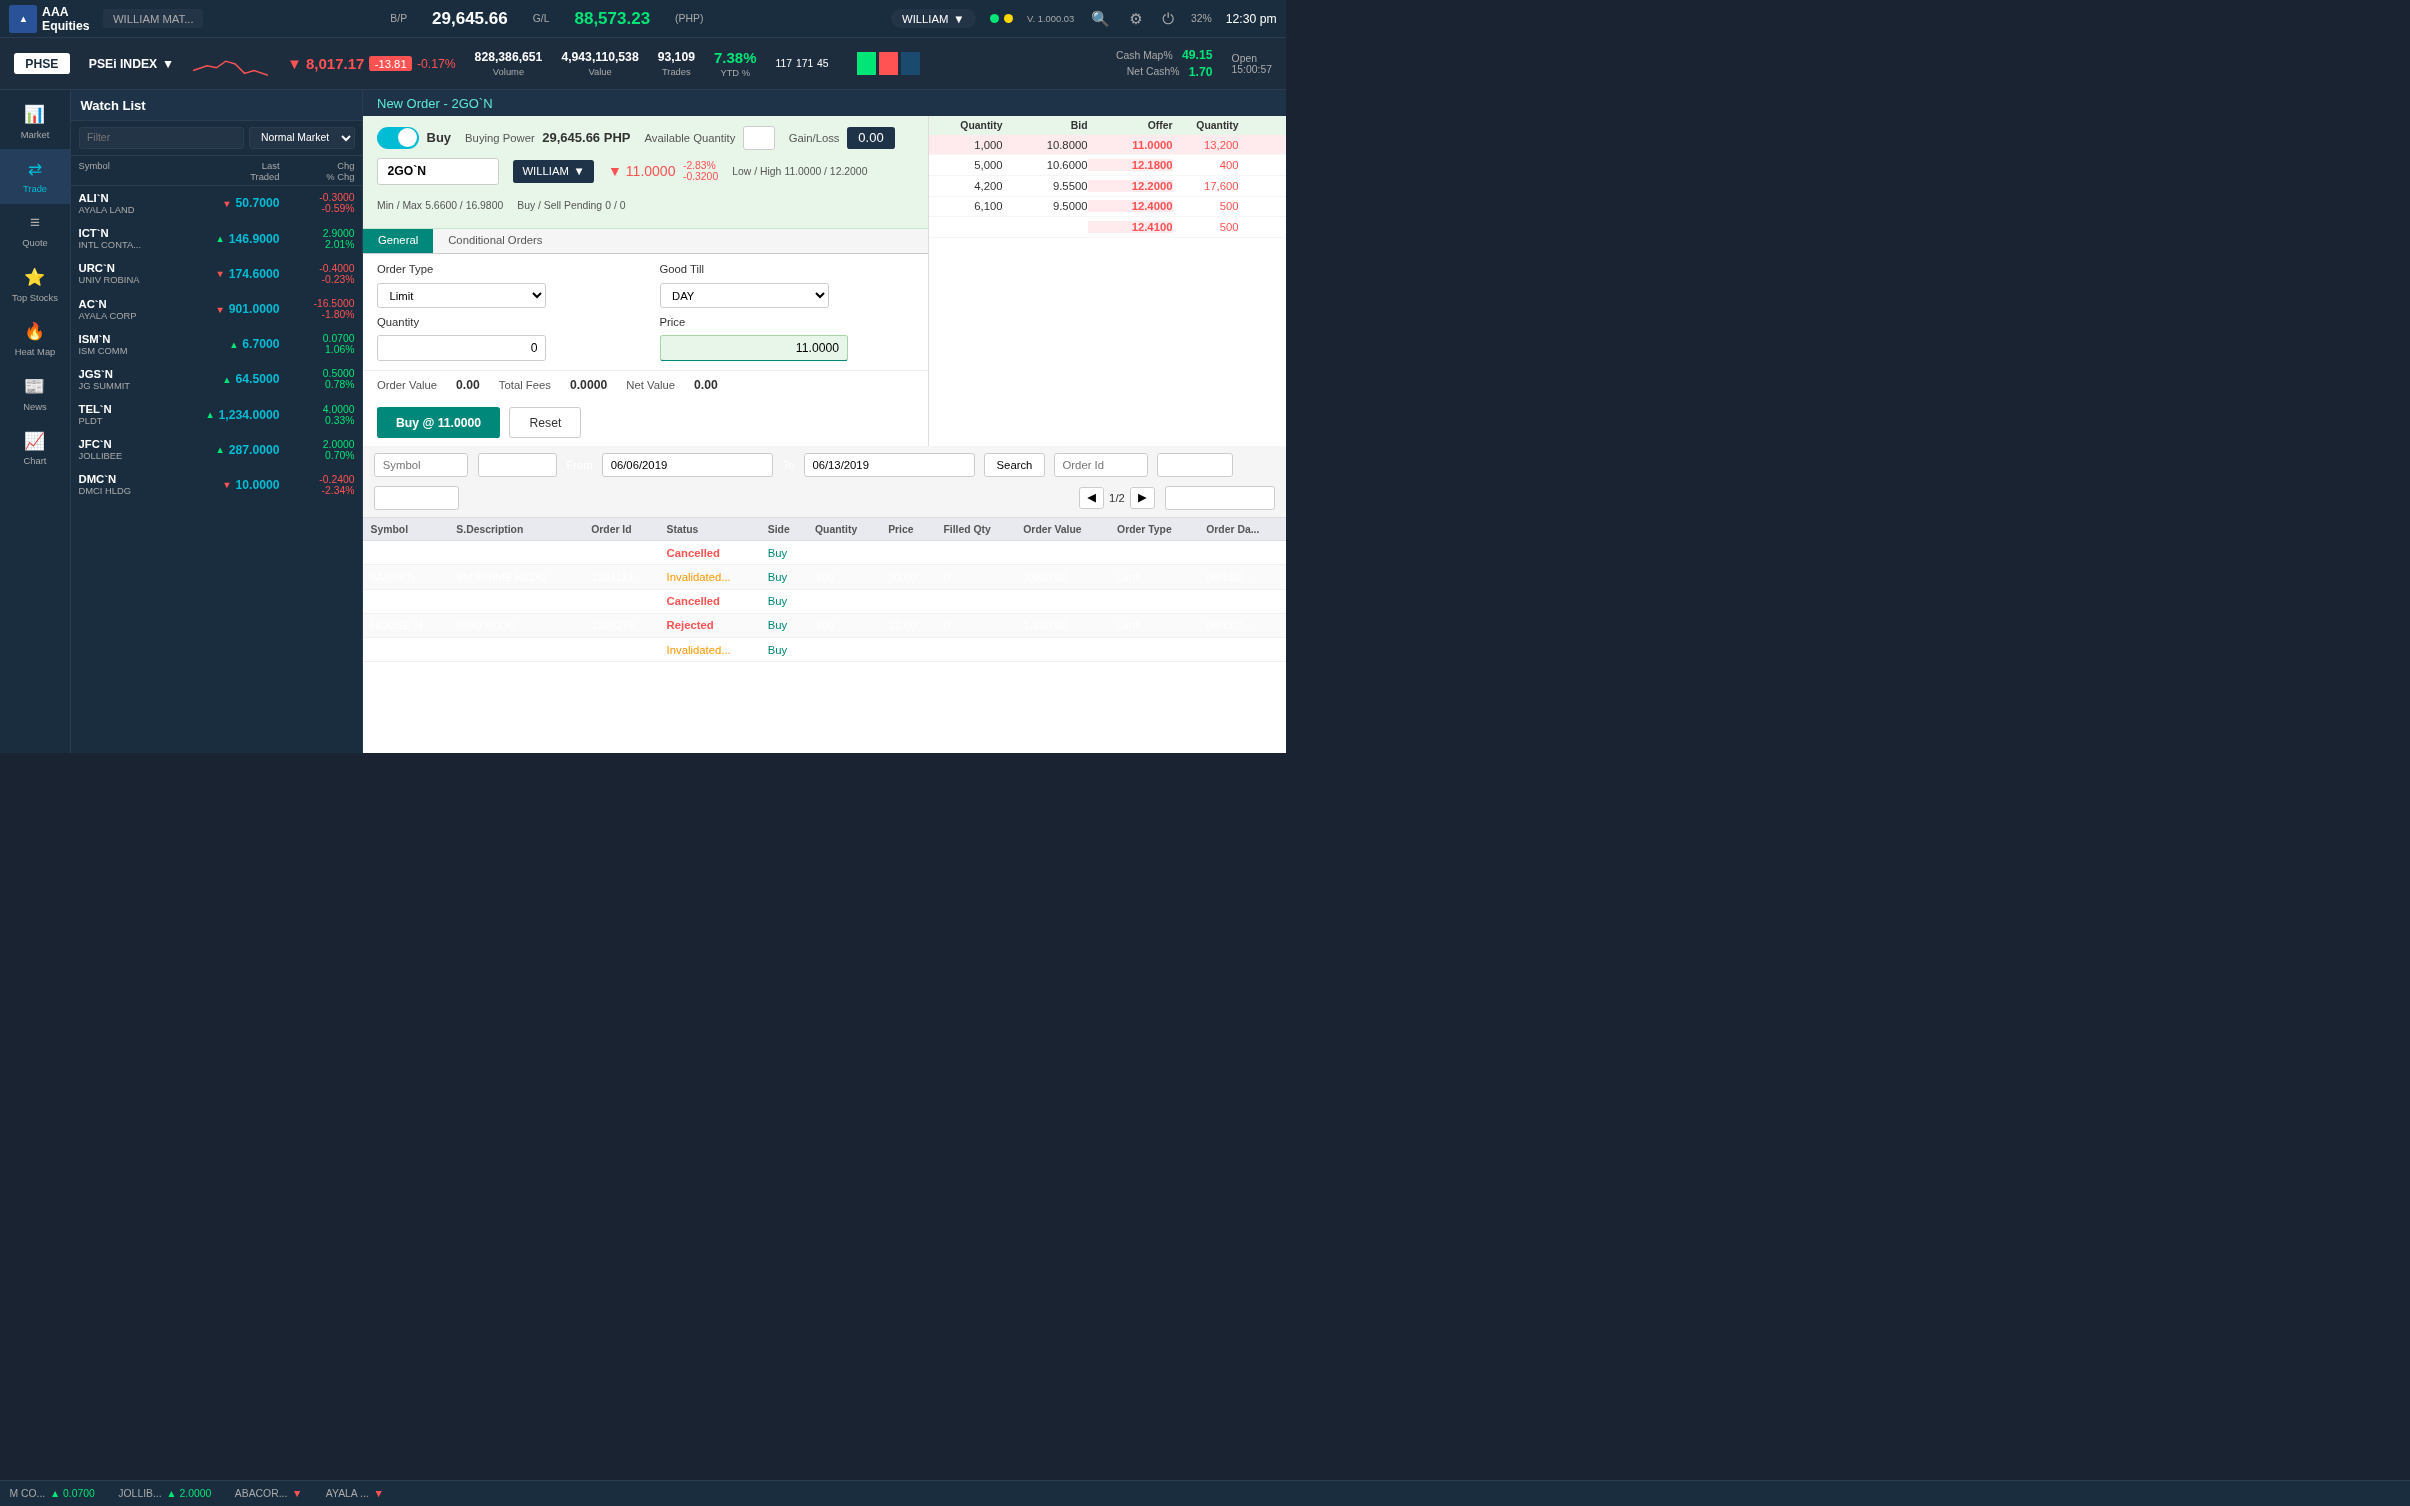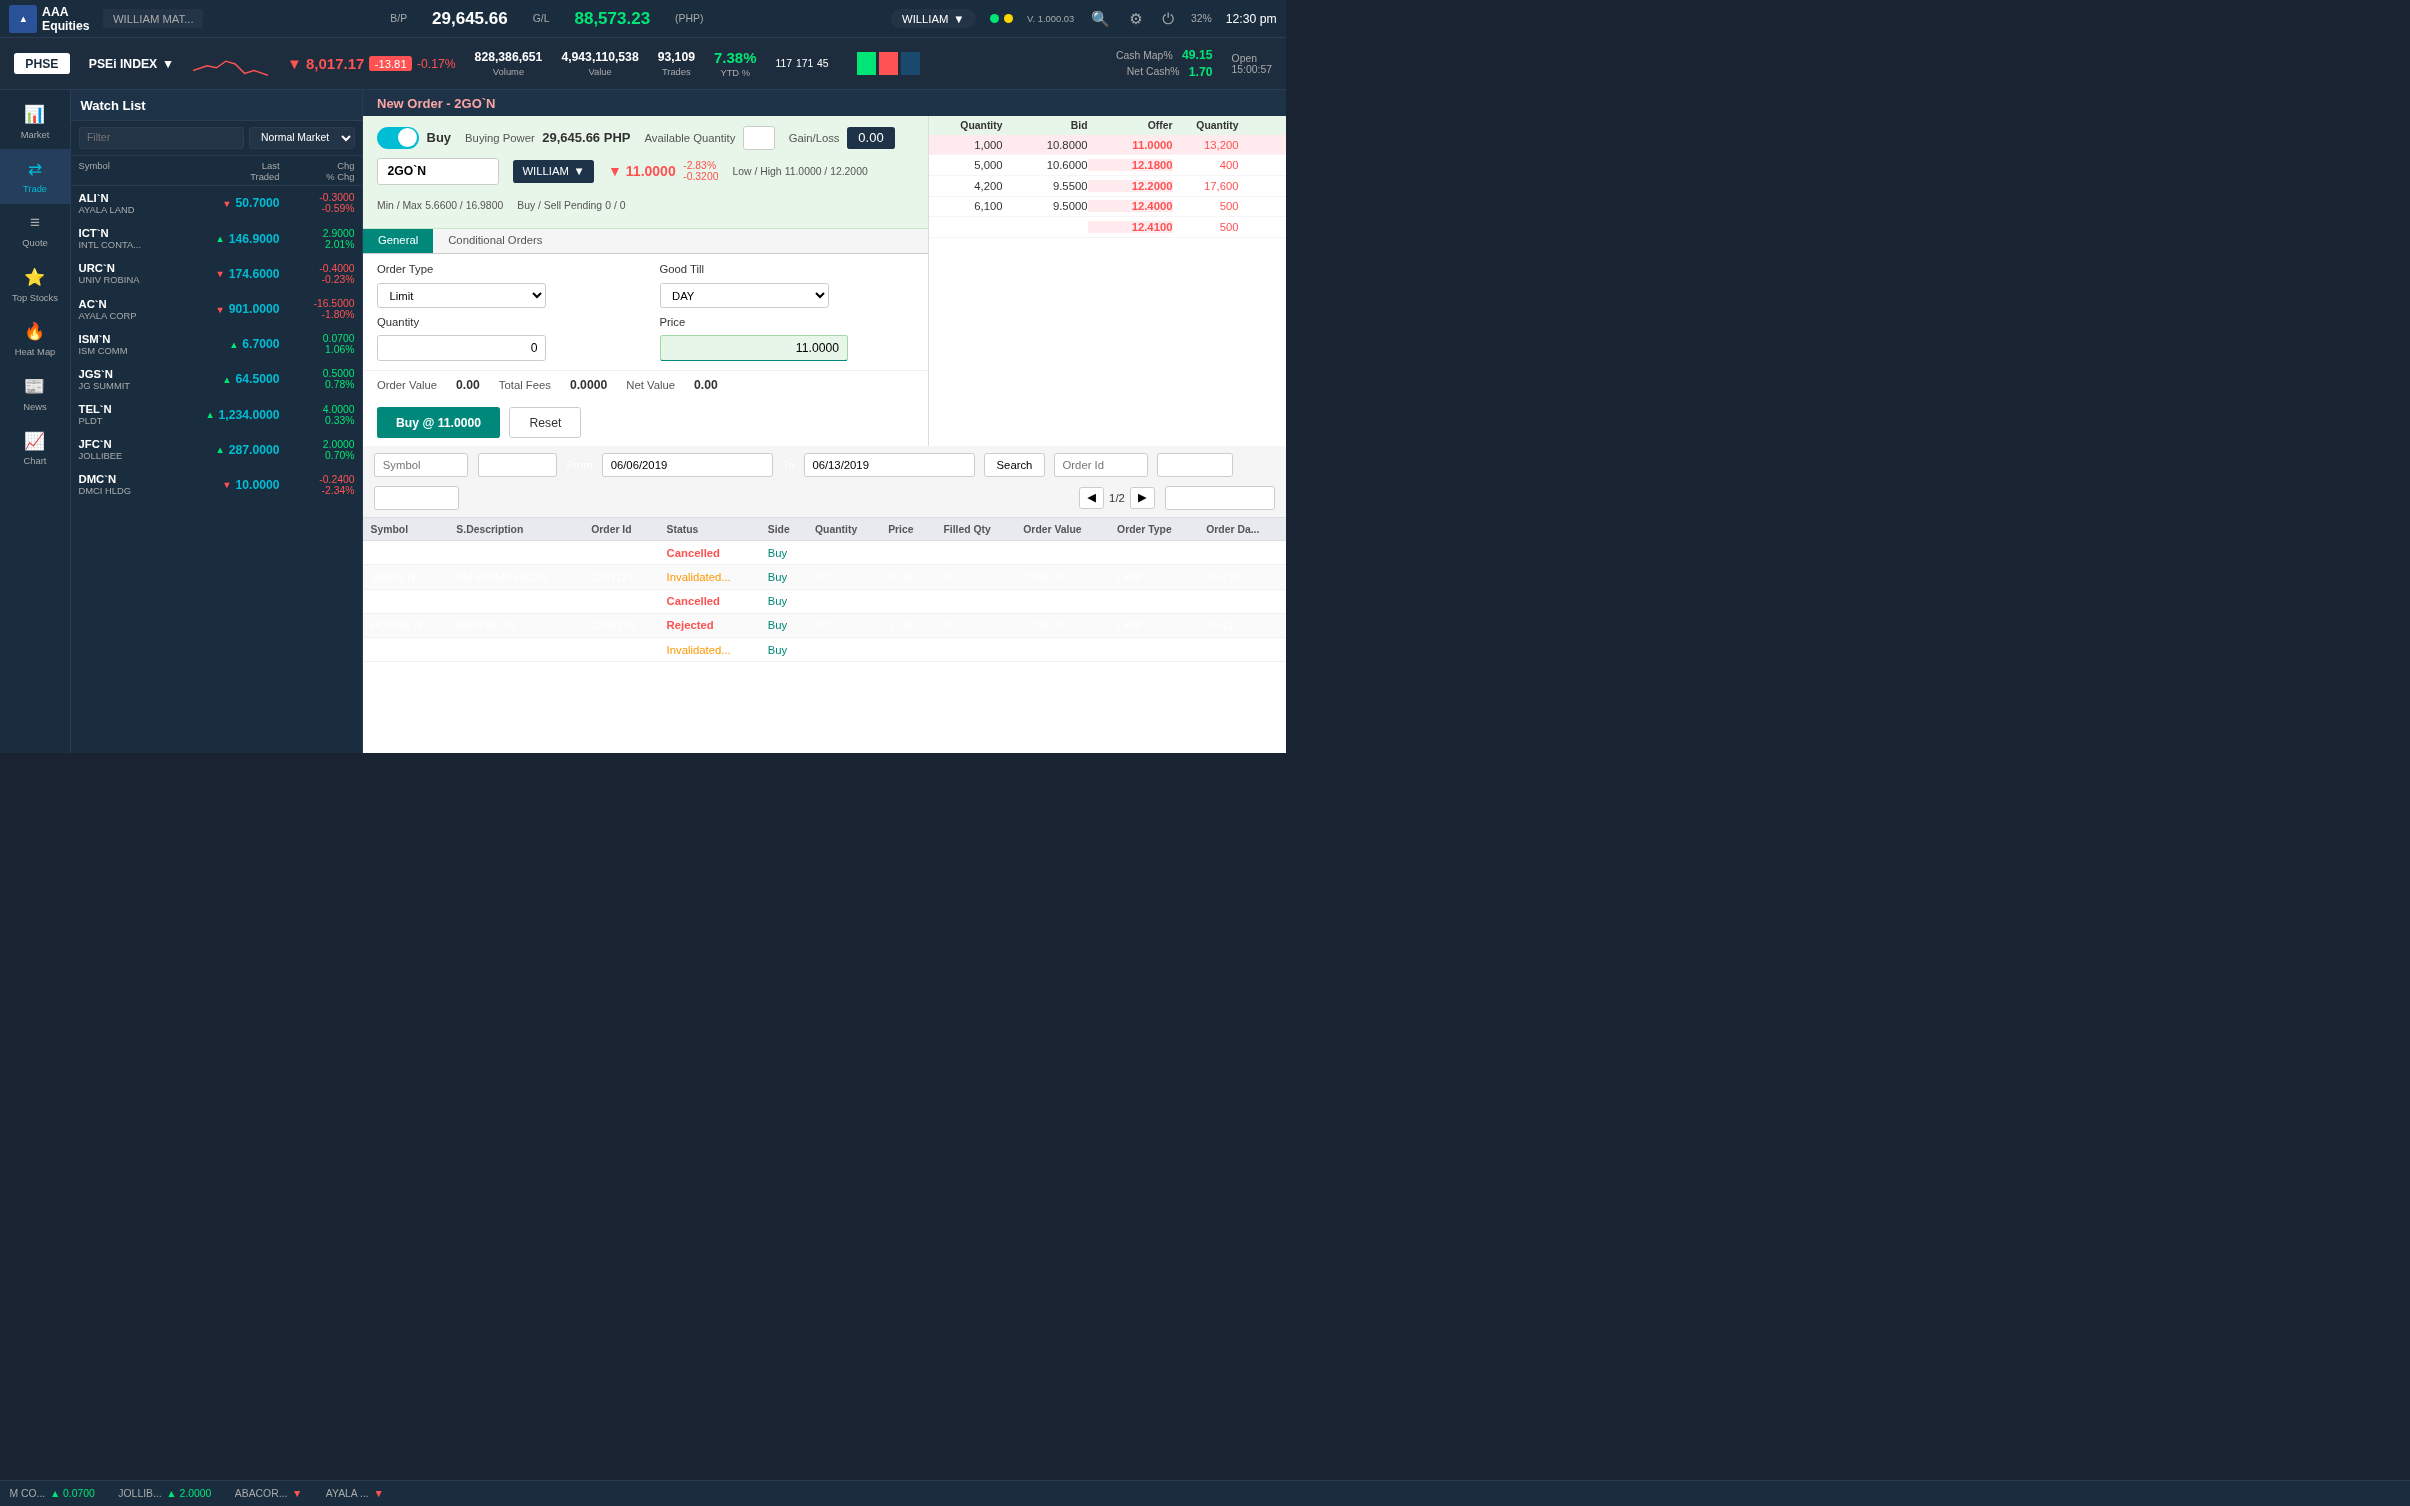--- a/index.html
+++ b/index.html
@@ -65,41 +65,41 @@
     .watch-table-header { display: grid; grid-template-columns: 1fr 85px 75px; padding: 3.8px 7.5px; font-size: 9.4px; color: #aaa; border-bottom: 0.9px solid #2a3d52; }
     .watch-items { overflow-y: auto; flex: 1; }
     .watch-item { display: grid; grid-template-columns: 1fr 85px 75px; padding: 5.6px 7.5px; border-bottom: 0.9px solid #1e2d3e; align-items: center; cursor: pointer; }
     .stock-name { font-size: 11.3px; font-weight: bold; color: #fff; }
     .stock-fullname { font-size: 9.4px; color: #aaa; }
     .stock-price { font-size: 12.2px; font-weight: bold; color: #00bcd4; text-align: right; }
     .stock-change-pos { font-size: 10.4px; color: #00e676; text-align: right; }
     .stock-change-neg { font-size: 10.4px; color: #ff5252; text-align: right; }
     
     
-    .new-order-header { background: #1e3347; color: #fca5a5; padding: 5.6px 14px; font-size: 13px; font-weight: bold; }
+    .new-order-header { background: #1e3347; color: #5eead4; padding: 5.6px 14px; font-size: 13px; font-weight: normal; }
     
     
     .order-form { background: #e8f5e9; padding: 9.4px 14px; border-bottom: 1.9px solid #c8e6c9; }
     .order-form-top { display: flex; align-items: center; gap: 14px; margin-bottom: 7.5px; }
     .buy-toggle { display: flex; align-items: center; gap: 7.5px; }
     .toggle-switch { width: 42px; height: 22.6px; background: #00bcd4; border-radius: 11.3px; position: relative; cursor: pointer; }
     .toggle-knob { width: 19px; height: 19px; background: #fff; border-radius: 50%; position: absolute; top: 1.9px; right: 1.9px; }
     .buy-label { font-size: 13px; font-weight: bold; color: #333; }
     .form-field { display: flex; align-items: center; gap: 7.5px; }
     .form-label { font-size: 11.3px; color: #555; }
     .form-value { font-size: 13px; font-weight: bold; color: #333; }
     .avail-qty { background: #fff; border: 0.9px solid #ccc; padding: 3.8px 11.3px; border-radius: 2.8px; font-size: 13px; }
     .gain-loss { background: #1e3347; color: #fff; padding: 3.8px 11.3px; border-radius: 2.8px; font-size: 13px; }
     
     
     .stock-selector-row { display: flex; align-items: center; gap: 14px; margin-bottom: 7.5px; flex-wrap: wrap; }
     .stock-select { background: #fff; border: 0.9px solid #ccc; padding: 5.6px 9.4px; border-radius: 2.8px; font-size: 12.2px; font-weight: bold; width: 122px; }
     .broker-select { background: #1e3347; color: #fff; padding: 5.6px 9.4px; border-radius: 2.8px; font-size: 11.3px; cursor: pointer; display: flex; align-items: center; gap: 4.7px; }
     .stock-price-info { display: flex; align-items: center; gap: 7.5px; }
-    .price-down { color: #ff5252; font-size: 14px; font-weight: bold; }
+    .price-down { color: #ff5252; font-size: 14px; font-weight: normal; }
     .price-change-small { display: flex; flex-direction: column; }
     .pct-neg { color: #ff5252; font-size: 10.4px; }
     .lowhigh { font-size: 10.4px; color: #555; }
     .minmax { font-size: 10.4px; color: #555; }
     .buysell-pending { font-size: 10.4px; color: #555; }
 
     
     .order-tabs { display: flex; border-bottom: 0.9px solid #ccc; background: #f5f5f5; }
     .order-tab { padding: 5.6px 15px; cursor: pointer; font-size: 11.3px; color: #555; border-bottom: 1.9px solid transparent; }
     .order-tab.active { background: #00897b; color: #fff; border-bottom: 1.9px solid #00897b; }

